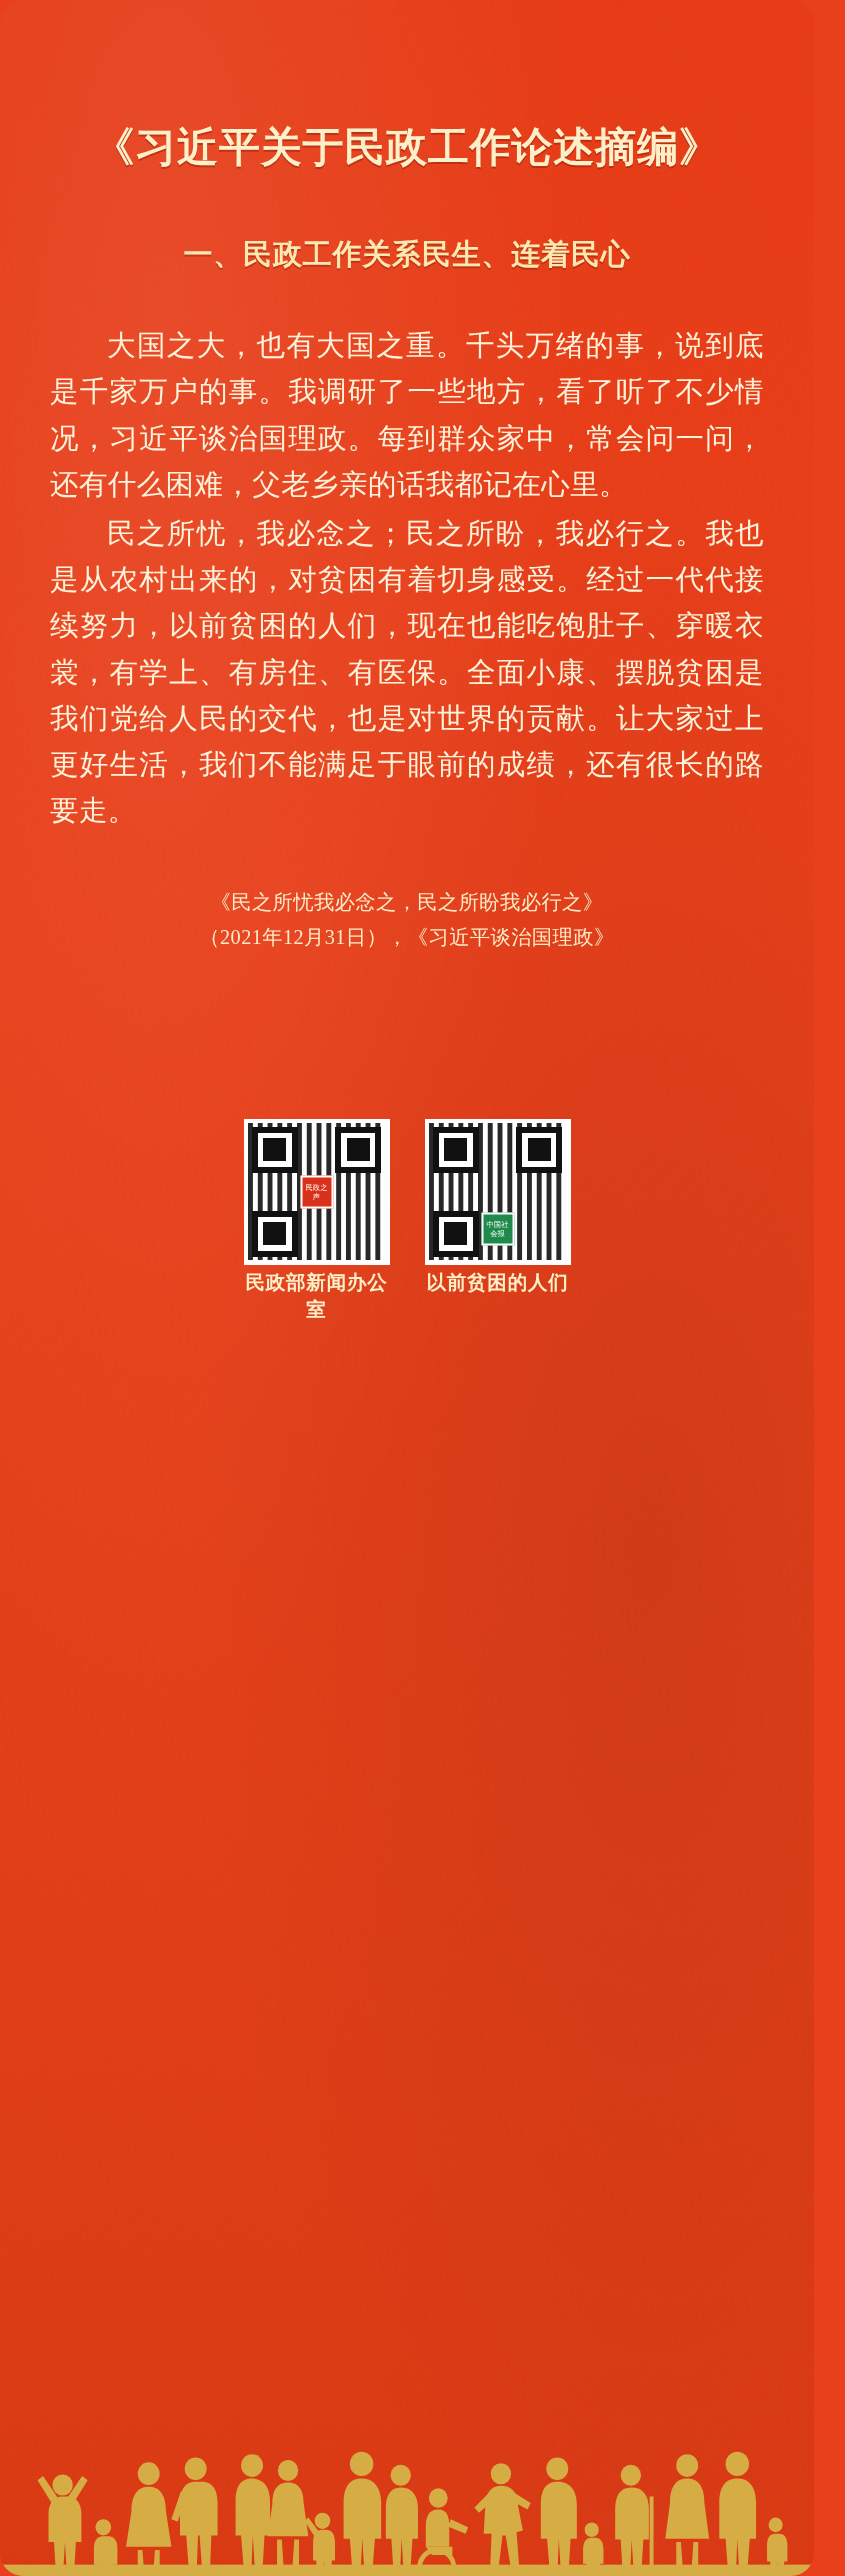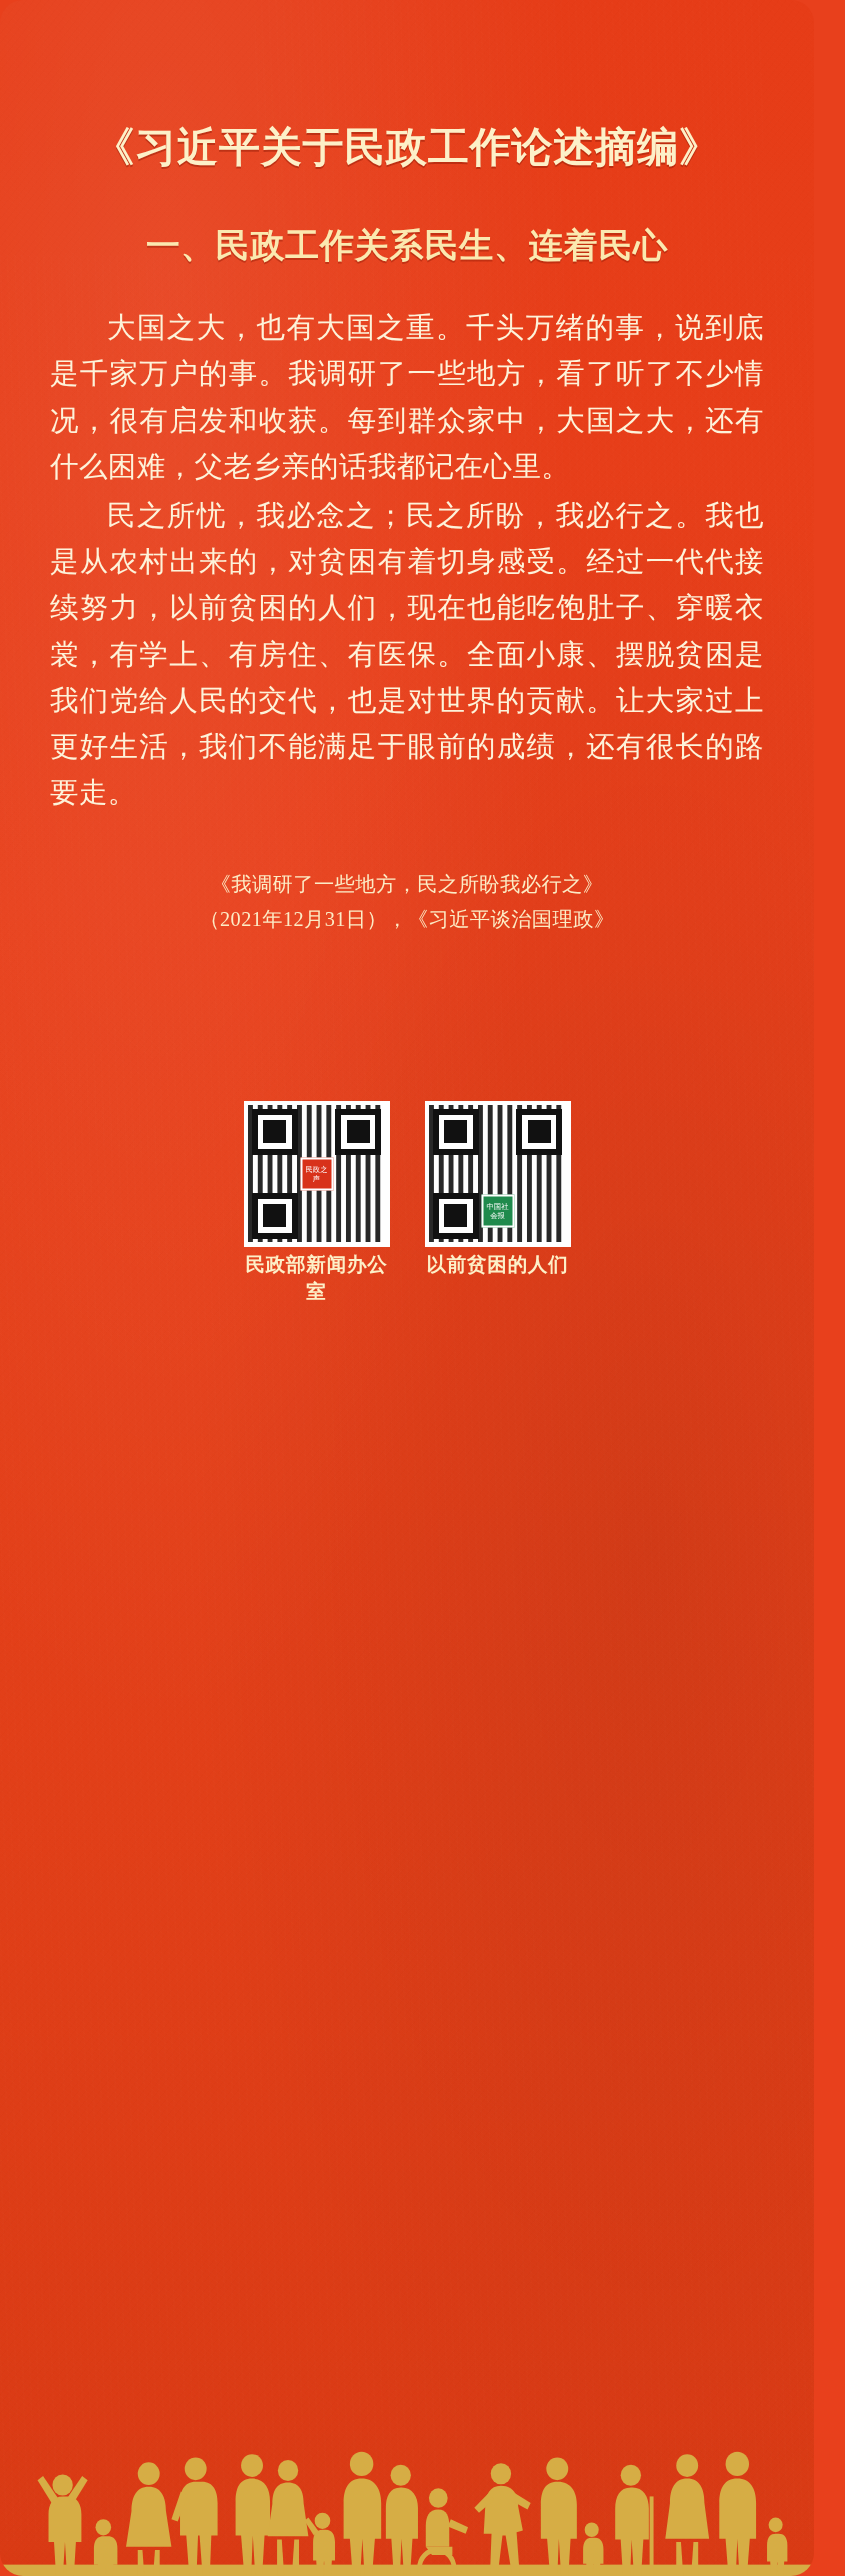--- a/index.html
+++ b/index.html
@@ -45,26 +45,26 @@
     text-align: center;
     font-family: "Liberation Serif", serif;
     font-weight: bold;
     font-size: 41px;
     letter-spacing: 0.8px;
     color: #fdf0c8;
     text-shadow: 0 2.4px 0 rgba(140,25,5,0.45);
     line-height: 1.25;
   }
   .section-heading {
-    margin: 0;
+    margin: 12px;
     padding: 50px 33px 0 33px;
     text-align: center;
     font-family: "Liberation Serif", serif;
     font-weight: bold;
-    font-size: 34px;
+    font-size: 29px;
     letter-spacing: 0.8px;
     color: #fbe9b0;
     text-shadow: 0 1.6px 0 rgba(140,25,5,0.4);
   }
   .body-text {
     padding: 36px 50px 0 50px;
   }
   .para {
     margin: 0 0 3.3px 0;
     font-family: "Liberation Serif", serif;
@@ -176,26 +176,26 @@
 <div class="poster">
   <div class="texture"></div>
 
   <div class="content">
 
     <h1 class="title">《习近平关于民政工作论述摘编》</h1>
 
     <h2 class="section-heading">一、民政工作关系民生、连着民心</h2>
 
     <div class="body-text">
-      <p class="para">大国之大，也有大国之重。千头万绪的事，说到底是千家万户的事。我调研了一些地方，看了听了不少情况，很有启发和收获。每到群众家中，大国之大，还有什么困难，父老乡亲的话我都记在心里。</p>
+      <p class="para">大国之大，也有大国之重。千头万绪的事，说到底是千家万户的事。我调研了一些地方，看了听了不少情况，习近平谈治国理政。每到群众家中，常会问一问，还有什么困难，父老乡亲的话我都记在心里。</p>
       <p class="para">民之所忧，我必念之；民之所盼，我必行之。我也是从农村出来的，对贫困有着切身感受。经过一代代接续努力，以前贫困的人们，现在也能吃饱肚子、穿暖衣裳，有学上、有房住、有医保。全面小康、摆脱贫困是我们党给人民的交代，也是对世界的贡献。让大家过上更好生活，我们不能满足于眼前的成绩，还有很长的路要走。</p>
     </div>
 
     <div class="source">
-      <span class="src-line">《我调研了一些地方，民之所盼我必行之》</span>
+      <span class="src-line">《民之所忧我必念之，民之所盼我必行之》</span>
       <span class="src-line">（2021年12月31日），《习近平谈治国理政》</span>
     </div>
 
     <div class="qr-row">
 
       <div class="qr-block">
         <div class="qr-code">
           <div class="qr-noise"></div>
           <div class="qr-finder tl"></div>
           <div class="qr-finder tr"></div>

